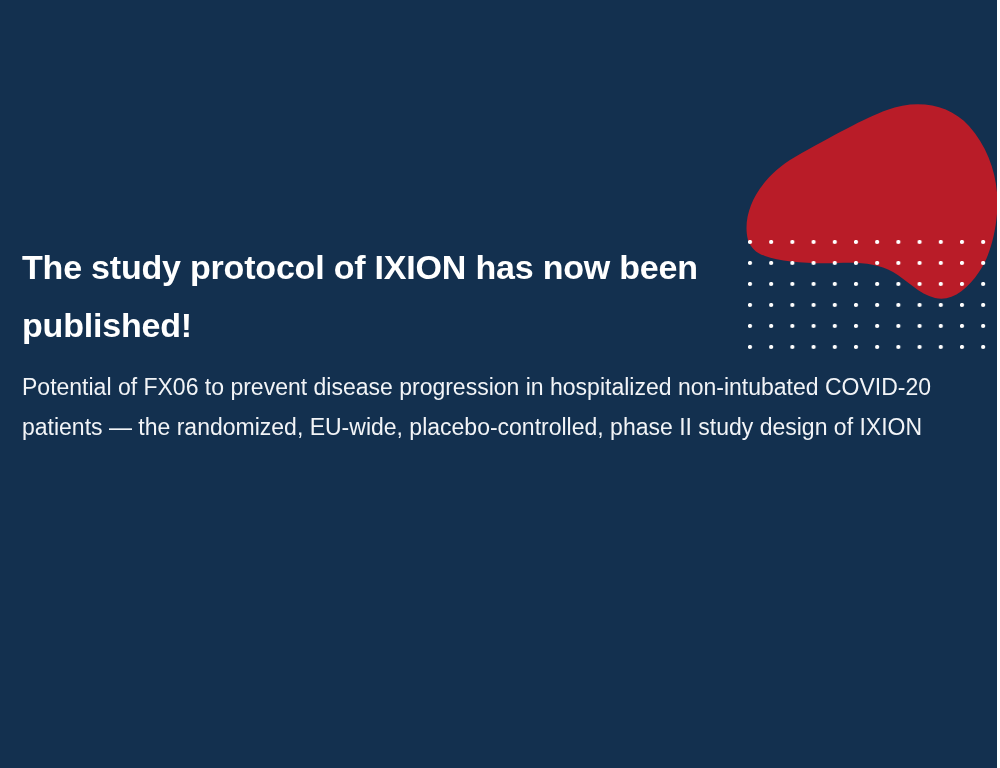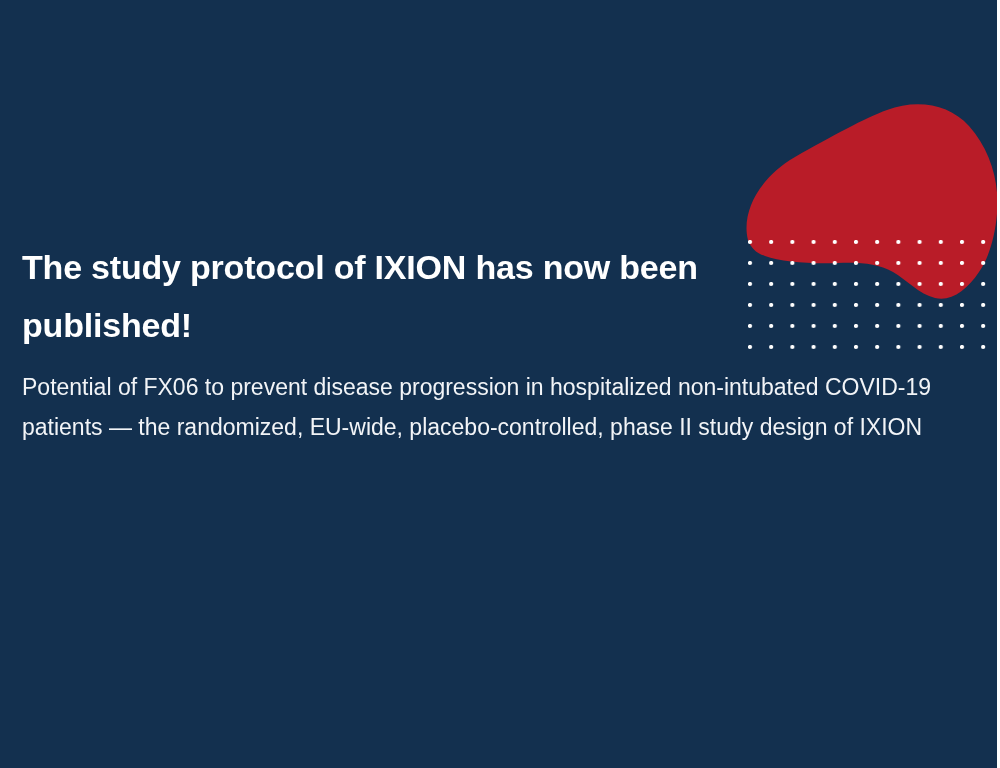--- a/index.html
+++ b/index.html
@@ -95,16 +95,16 @@
                C 140 263, 122 262, 100 263
                C 74 264, 44 262, 28 256
                C 19 253, 14 248, 11 240 Z" fill="#b91c28"></path>
 
       <rect x="0" y="238" width="260" height="116" fill="url(#dotgrid)"></rect>
     </svg>
   </div>
 
   <div class="content">
     <h1 class="headline">The study protocol of IXION has now been published!</h1>
-    <p class="subtitle">Potential of FX06 to prevent disease progression in hospitalized non-intubated COVID-19 patients — the randomized, EU-wide, placebo-controlled, phase II study design of IXION</p>
+    <p class="subtitle">Potential of FX06 to prevent disease progression in hospitalized non-intubated COVID-20 patients — the randomized, EU-wide, placebo-controlled, phase II study design of IXION</p>
   </div>
 
 </div>
 
 </body></html>

